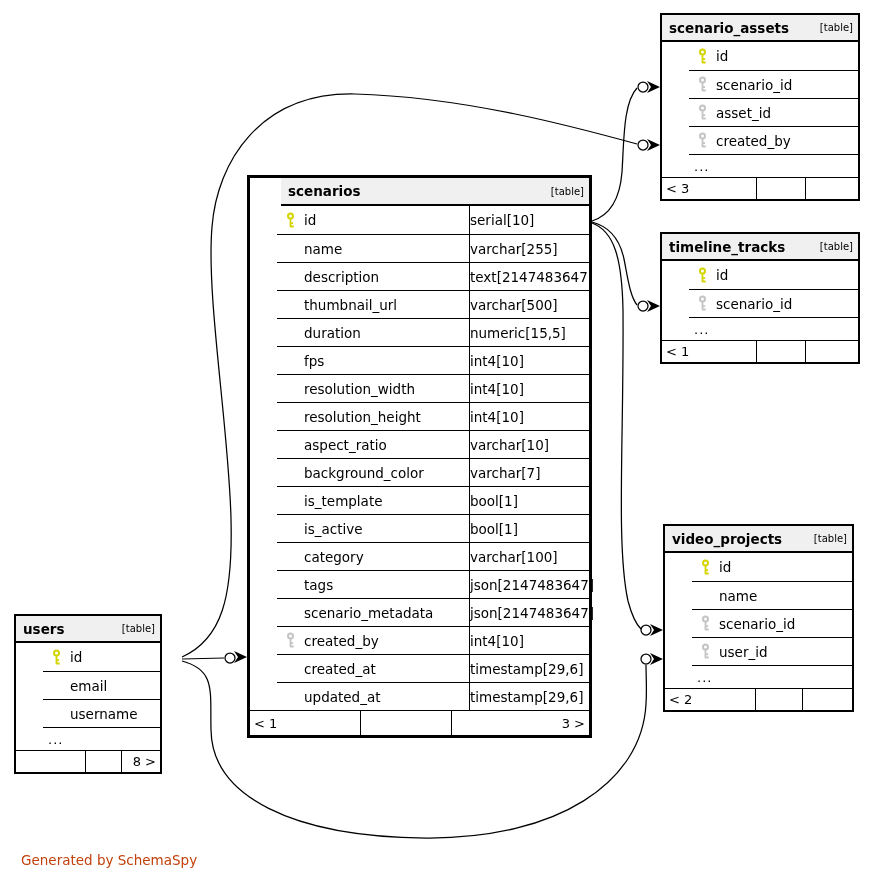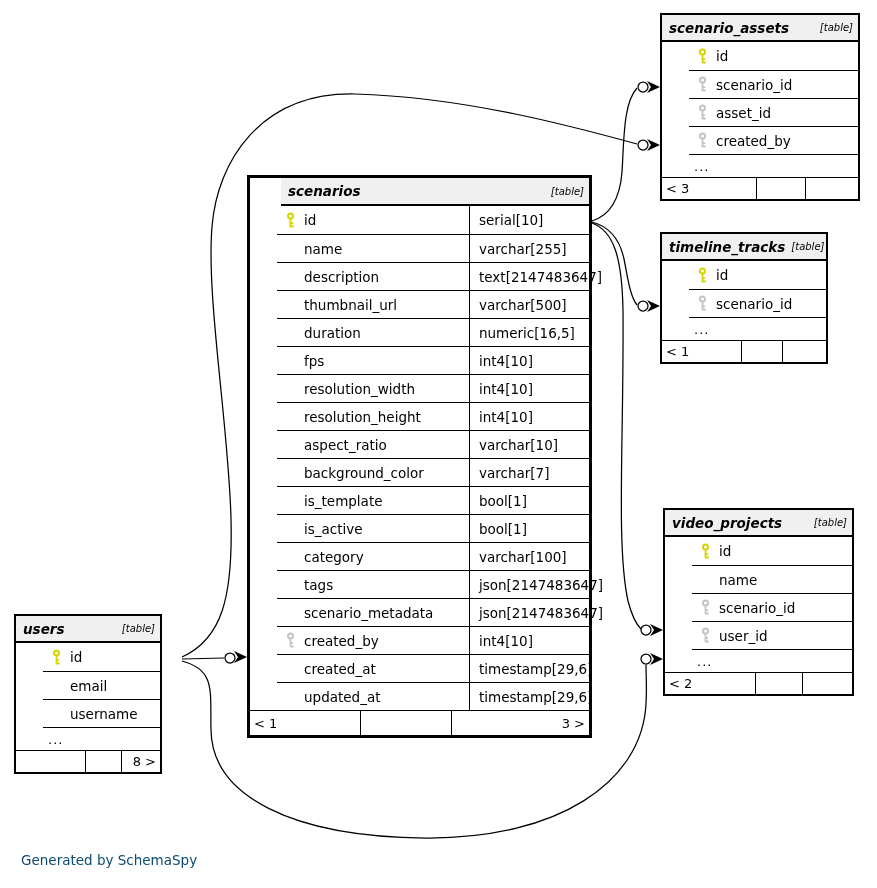--- a/index.html
+++ b/index.html
@@ -18,21 +18,21 @@
   svg.edges circle{fill:#ffffff;stroke:var(--edge);stroke-width:1.25px;}
   svg.edges polygon{fill:var(--edge);stroke:none;}
 
   .db-table{
     position:absolute;background:#ffffff;border:2px solid var(--border);
     font-size:13.5px;
   }
   .db-table .hdr{
     height:27px;background:var(--header-bg);border-bottom:2px solid var(--border);
     display:flex;align-items:center;justify-content:space-between;
-    padding:0 5px 0 7px;white-space:nowrap;font-style:italic;
+    padding:0 5px 0 7px;white-space:nowrap;
   }
   .db-table .hdr .tname{font-weight:bold;font-size:13.5px;}
   .db-table .hdr .ttag{font-size:10px;margin-left:6px;}
   .rows .row{display:flex;align-items:center;height:28px;white-space:nowrap;margin-left:27px;}
   .rows .row + .row{border-top:1px solid var(--border);}
   .keyicon{width:21px;padding-left:7px;display:flex;align-items:center;flex:0 0 21px;}
   .cname{padding-left:6px;}
   .row.ellipsis{height:23px;border-top:1px solid var(--border);font-size:13px;}
   .row.ellipsis .edots{padding-left:5px;letter-spacing:1px;}
   .foot{display:flex;border-top:1px solid var(--border);height:22px;font-size:13px;}
@@ -42,34 +42,34 @@
   .foot .c2{flex:0 0 25%;}
   .foot .c3{flex:1 1 auto;justify-content:flex-end;padding-right:4px;}
 
   
   .db-table--focus{border-width:3px;}
   .db-table--focus .hdr{height:28px;margin-left:31px;}
   .db-table--focus .rows .row{height:28px;}
   .db-table--focus .cname{flex:0 0 171px;}
   .db-table--focus .ctype{
     border-left:1px solid var(--border);align-self:stretch;flex:1 1 auto;
-    display:flex;align-items:center;padding-left:9px;text-align:right;
+    display:flex;align-items:center;padding-left:0;text-align:right;
   }
   .db-table--focus .foot{height:25px;}
   .db-table--focus .foot .c1{flex:0 0 110px;}
   .db-table--focus .foot .c2{flex:0 0 91px;}
 
   #t-scenarios      {left:247px;top:175px;width:345px;}
   #t-scenario_assets{left:660px;top:13px; width:200px;}
-  #t-timeline_tracks{left:660px;top:232px;width:168px;}
-  #t-video_projects {left:663px;top:508px;width:191px;}
+  #t-timeline_tracks{left:660px;top:232px;width:200px;}
+  #t-video_projects {left:663px;top:524px;width:191px;}
   #t-users          {left:14px; top:614px;width:148px;}
 
   .caption{
-    position:absolute;left:21px;top:852px;font-size:13.5px;color:#0c4a6e;white-space:nowrap;
+    position:absolute;left:21px;top:852px;font-size:13.5px;color:#c2410c;white-space:nowrap;
   }
 </style>
 </head>
 <body>
 
 <div class="canvas">
 
   <svg class="edges" viewBox="0 0 877 888">
     <g>
       <path d="M 182 659 L 224 658"></path>
@@ -130,21 +130,21 @@
           <span class="ctype">text[2147483647]</span>
         </div>
         <div class="row">
           <span class="keyicon"></span>
           <span class="cname">thumbnail_url</span>
           <span class="ctype">varchar[500]</span>
         </div>
         <div class="row">
           <span class="keyicon"></span>
           <span class="cname">duration</span>
-          <span class="ctype">numeric[16,5]</span>
+          <span class="ctype">numeric[15,5]</span>
         </div>
         <div class="row">
           <span class="keyicon"></span>
           <span class="cname">fps</span>
           <span class="ctype">int4[10]</span>
         </div>
         <div class="row">
           <span class="keyicon"></span>
           <span class="cname">resolution_width</span>
           <span class="ctype">int4[10]</span>

